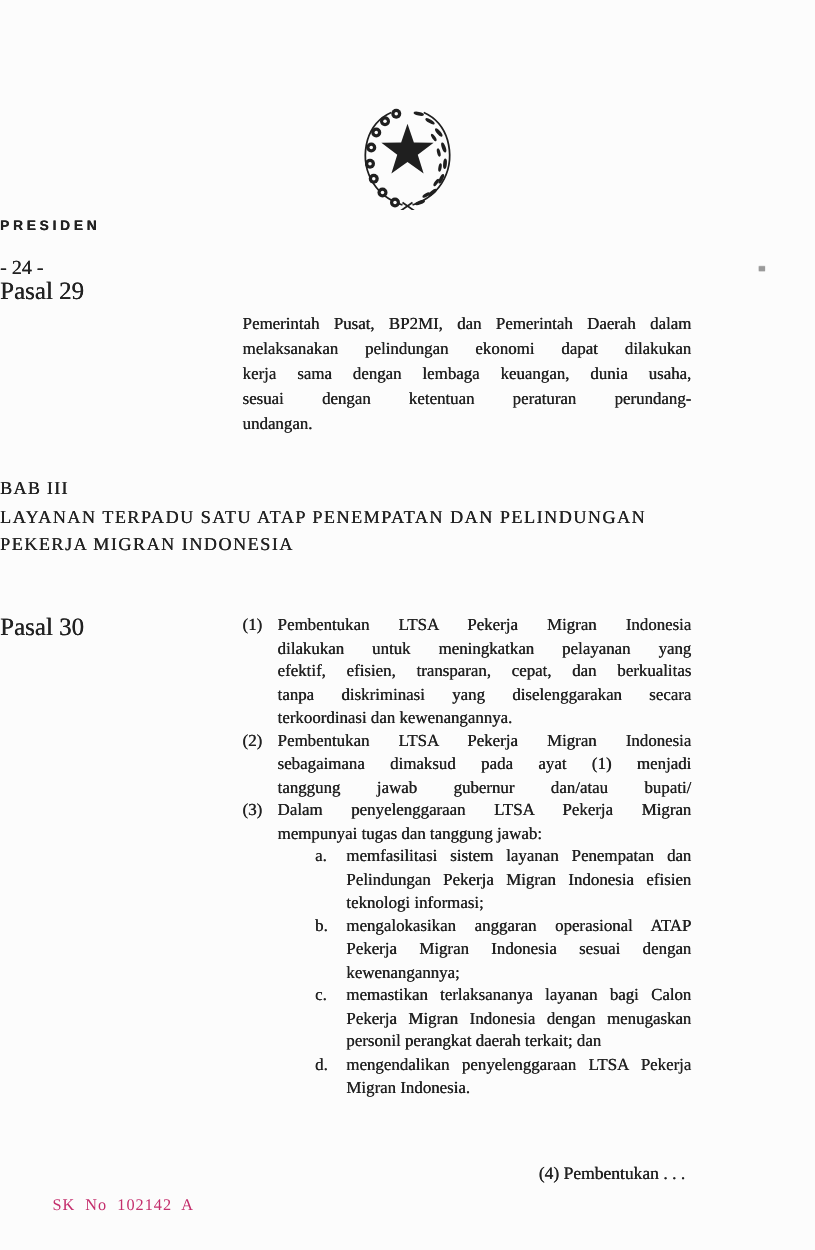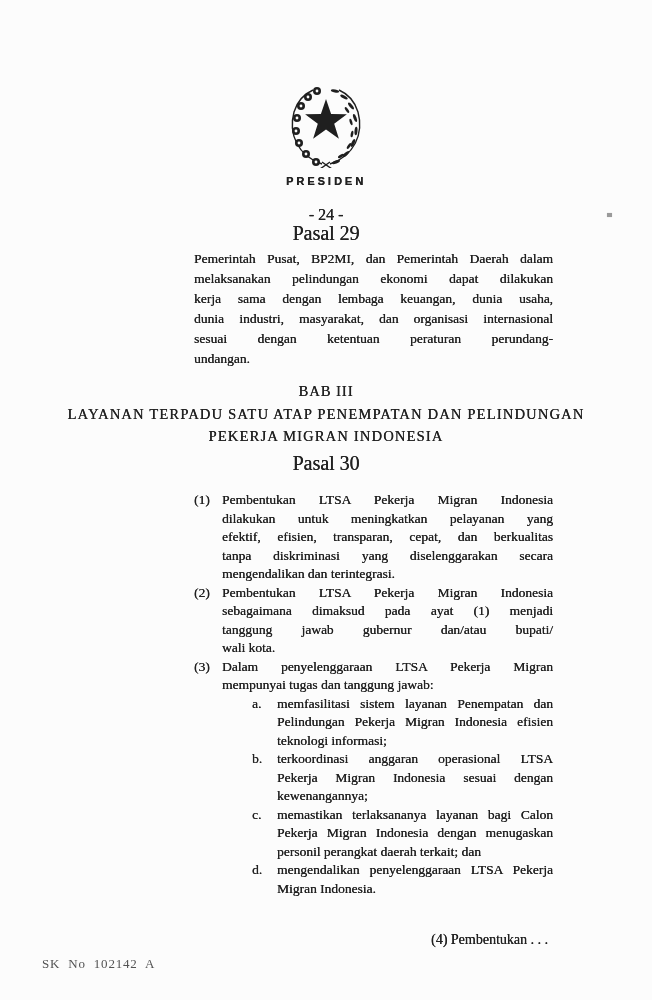--- a/index.html
+++ b/index.html
@@ -7,37 +7,37 @@
     position: relative;
     width: 652px;
     height: 1000px;
     background: #fcfcfc;
     color: #222;
     font-family: "Liberation Serif", serif;
     overflow: hidden;
     text-shadow: 0.25px 0 0 currentColor; 
   }
   .abs { position: absolute; }
-  .centered { left: 0; right: 0; text-align: center; }
+  .centered { left: 0; right: 0; }
 
   
   .inst-line1 {
     top: 175px;
     font-family: "Liberation Sans", sans-serif;
     font-size: 11px; font-weight: bold; letter-spacing: 3px;
   }
   .inst-line2 {
     top: 190px;
     font-family: "Liberation Sans", sans-serif;
     font-size: 11px; font-weight: bold; letter-spacing: 1.8px;
   }
   .page-number { top: 206px; font-size: 16px; }
   .pasal-heading { font-size: 20px; }
   .pasal29-heading { top: 222px; }
-  .pasal30-heading { top: 452px; font-family: Liberation Serif, serif; }
+  .pasal30-heading { top: 491px; font-family: Liberation Serif, serif; }
   .bab-heading { top: 383px; font-size: 14.5px; letter-spacing: 1px; }
   .bab-title { top: 404px; font-size: 14.5px; letter-spacing: 1.2px; line-height: 21.5px; }
 
   
   .col { left: 194px; width: 359px; font-size: 13.5px; }
   .p29 { top: 249px; line-height: 20px; }
   .list { top: 491px; line-height: 18.5px; }
 
   .line { min-height: 1em; }
   .jl { text-align: justify; text-align-last: justify; }
@@ -47,21 +47,21 @@
   .item-num { width: 28px; flex: none; }
   .item-body { flex: 1; min-width: 0; }
 
   .sub { display: flex; margin-left: 30px; }
   .sub-letter { width: 25px; flex: none; }
   .sub-body { flex: 1; min-width: 0; }
 
   .catchword { top: 932px; right: 104px; font-size: 14px; }
   .doc-number {
     top: 956px; left: 42px;
-    font-size: 13px; color: #404040;
+    font-size: 13px; color: #be185d;
     letter-spacing: 0.8px; word-spacing: 4px;
     text-shadow: none; opacity: 0.9;
   }
   .speck {
     top: 213px; left: 607px;
     width: 5px; height: 4px; background: #9a9a9a;
     box-shadow: 0 0 1px #bbb;
   }
   .emblem { top: 84px; left: 280px; width: 92px; height: 84px; }
 </style>
@@ -120,21 +120,20 @@
 
   <div class="abs centered inst-line1">PRESIDEN</div>
   <div class="abs centered page-number">- 24 -</div>
   <div class="abs speck"></div>
 
   <div class="abs centered pasal-heading pasal29-heading">Pasal 29</div>
   <div class="abs col p29">
     <div class="line jl">Pemerintah Pusat, BP2MI, dan Pemerintah Daerah dalam</div>
     <div class="line jl">melaksanakan pelindungan ekonomi dapat dilakukan</div>
     <div class="line jl">kerja sama dengan lembaga keuangan, dunia usaha,</div>
-    <div class="line jl">dunia industri, masyarakat, dan organisasi internasional</div>
     <div class="line jl">sesuai dengan ketentuan peraturan perundang-</div>
     <div class="line ll">undangan.</div>
   </div>
 
   <div class="abs centered bab-heading">BAB III</div>
   <div class="abs centered bab-title">
     <div>LAYANAN TERPADU SATU ATAP PENEMPATAN DAN PELINDUNGAN</div>
     <div>PEKERJA MIGRAN INDONESIA</div>
   </div>
 
@@ -142,31 +141,30 @@
 
   <div class="abs col list">
 
     <div class="item">
       <div class="item-num">(1)</div>
       <div class="item-body">
         <div class="line jl">Pembentukan LTSA Pekerja Migran Indonesia</div>
         <div class="line jl">dilakukan untuk meningkatkan pelayanan yang</div>
         <div class="line jl">efektif, efisien, transparan, cepat, dan berkualitas</div>
         <div class="line jl">tanpa diskriminasi yang diselenggarakan secara</div>
-        <div class="line ll">mengendalikan dan terintegrasi.</div>
+        <div class="line ll">terkoordinasi dan kewenangannya.</div>
       </div>
     </div>
 
     <div class="item">
       <div class="item-num">(2)</div>
       <div class="item-body">
         <div class="line jl">Pembentukan LTSA Pekerja Migran Indonesia</div>
         <div class="line jl">sebagaimana dimaksud pada ayat (1) menjadi</div>
         <div class="line jl">tanggung jawab gubernur dan/atau bupati/</div>
-        <div class="line ll">wali kota.</div>
       </div>
     </div>
 
     <div class="item">
       <div class="item-num">(3)</div>
       <div class="item-body">
         <div class="line jl">Dalam penyelenggaraan LTSA Pekerja Migran</div>
         <div class="line ll">mempunyai tugas dan tanggung jawab:</div>
 
         <div class="sub">
@@ -174,21 +172,21 @@
           <div class="sub-body">
             <div class="line jl">memfasilitasi sistem layanan Penempatan dan</div>
             <div class="line jl">Pelindungan Pekerja Migran Indonesia efisien</div>
             <div class="line ll">teknologi informasi;</div>
           </div>
         </div>
 
         <div class="sub">
           <div class="sub-letter">b.</div>
           <div class="sub-body">
-            <div class="line jl">terkoordinasi anggaran operasional LTSA</div>
+            <div class="line jl">mengalokasikan anggaran operasional ATAP</div>
             <div class="line jl">Pekerja Migran Indonesia sesuai dengan</div>
             <div class="line ll">kewenangannya;</div>
           </div>
         </div>
 
         <div class="sub">
           <div class="sub-letter">c.</div>
           <div class="sub-body">
             <div class="line jl">memastikan terlaksananya layanan bagi Calon</div>
             <div class="line jl">Pekerja Migran Indonesia dengan menugaskan</div>

